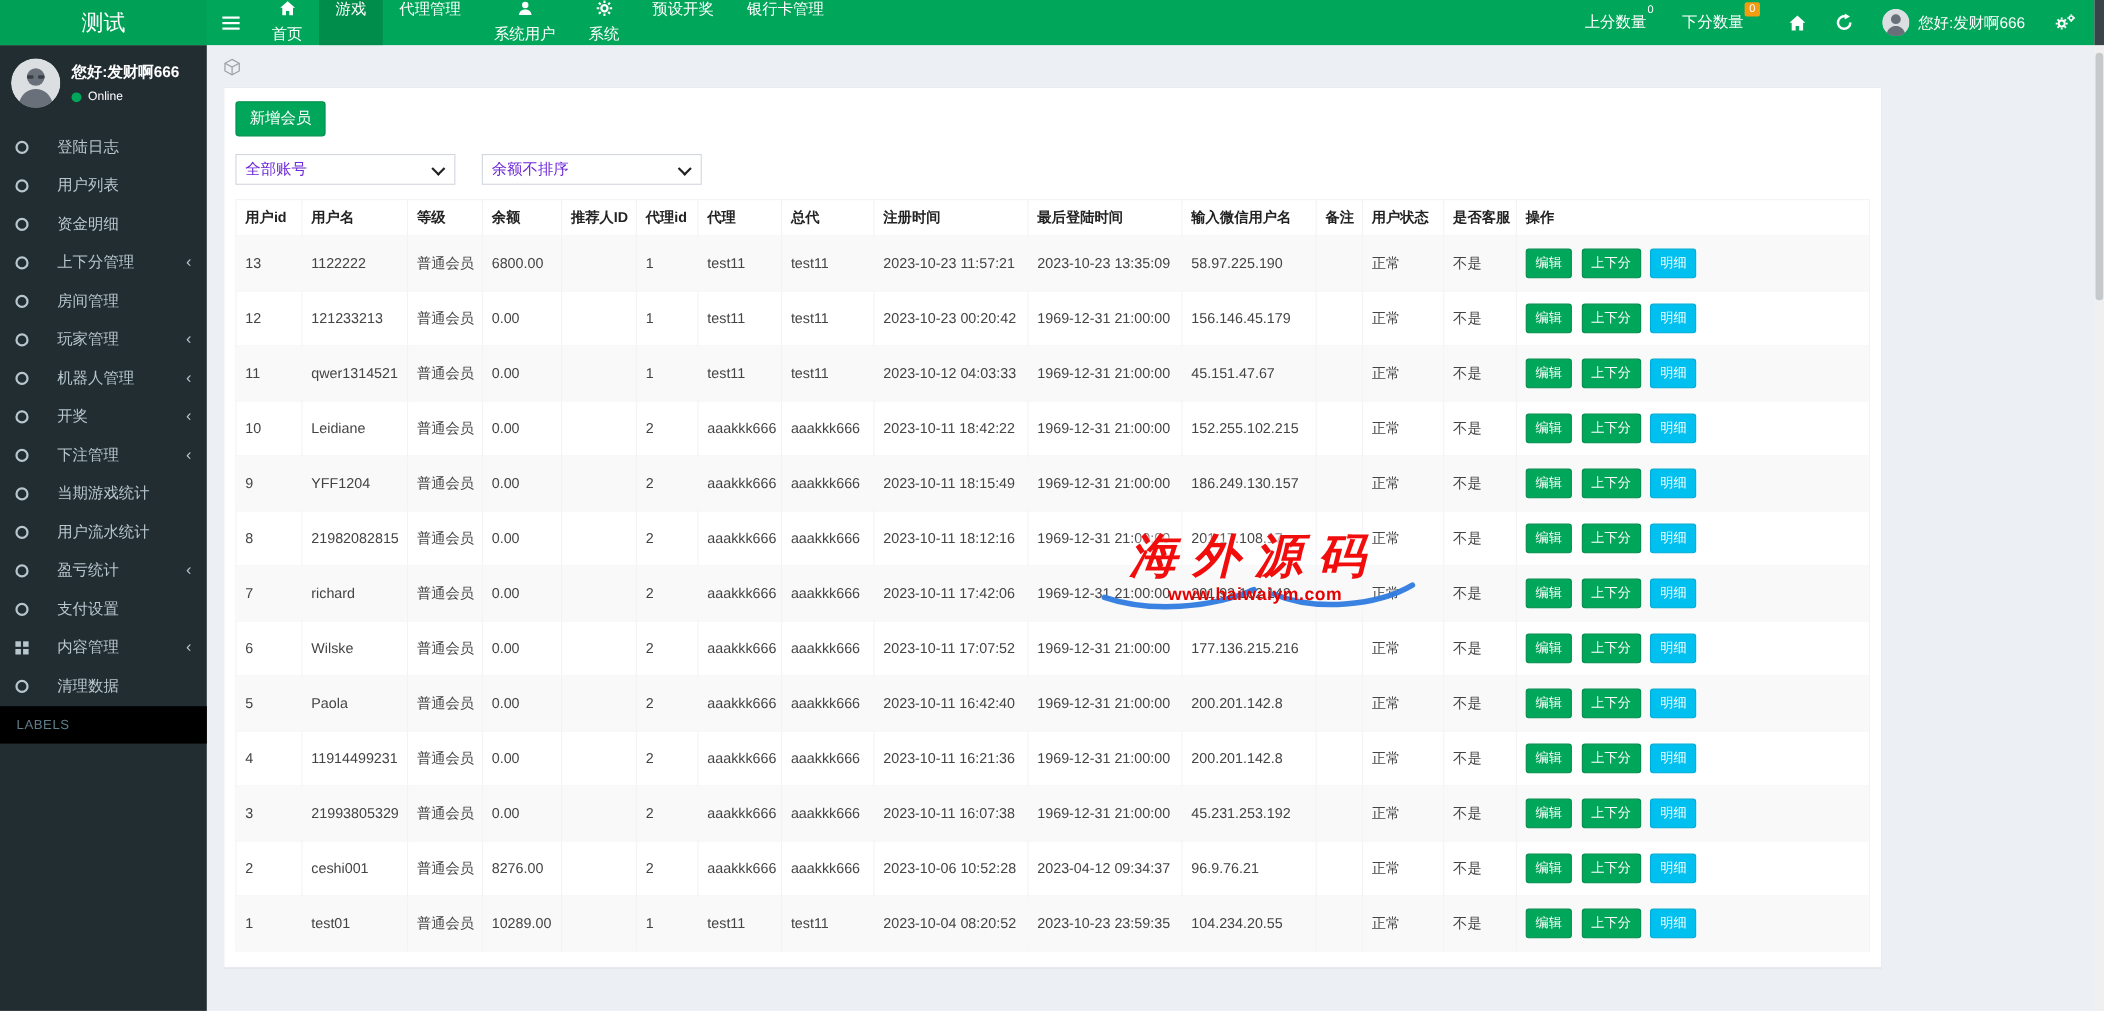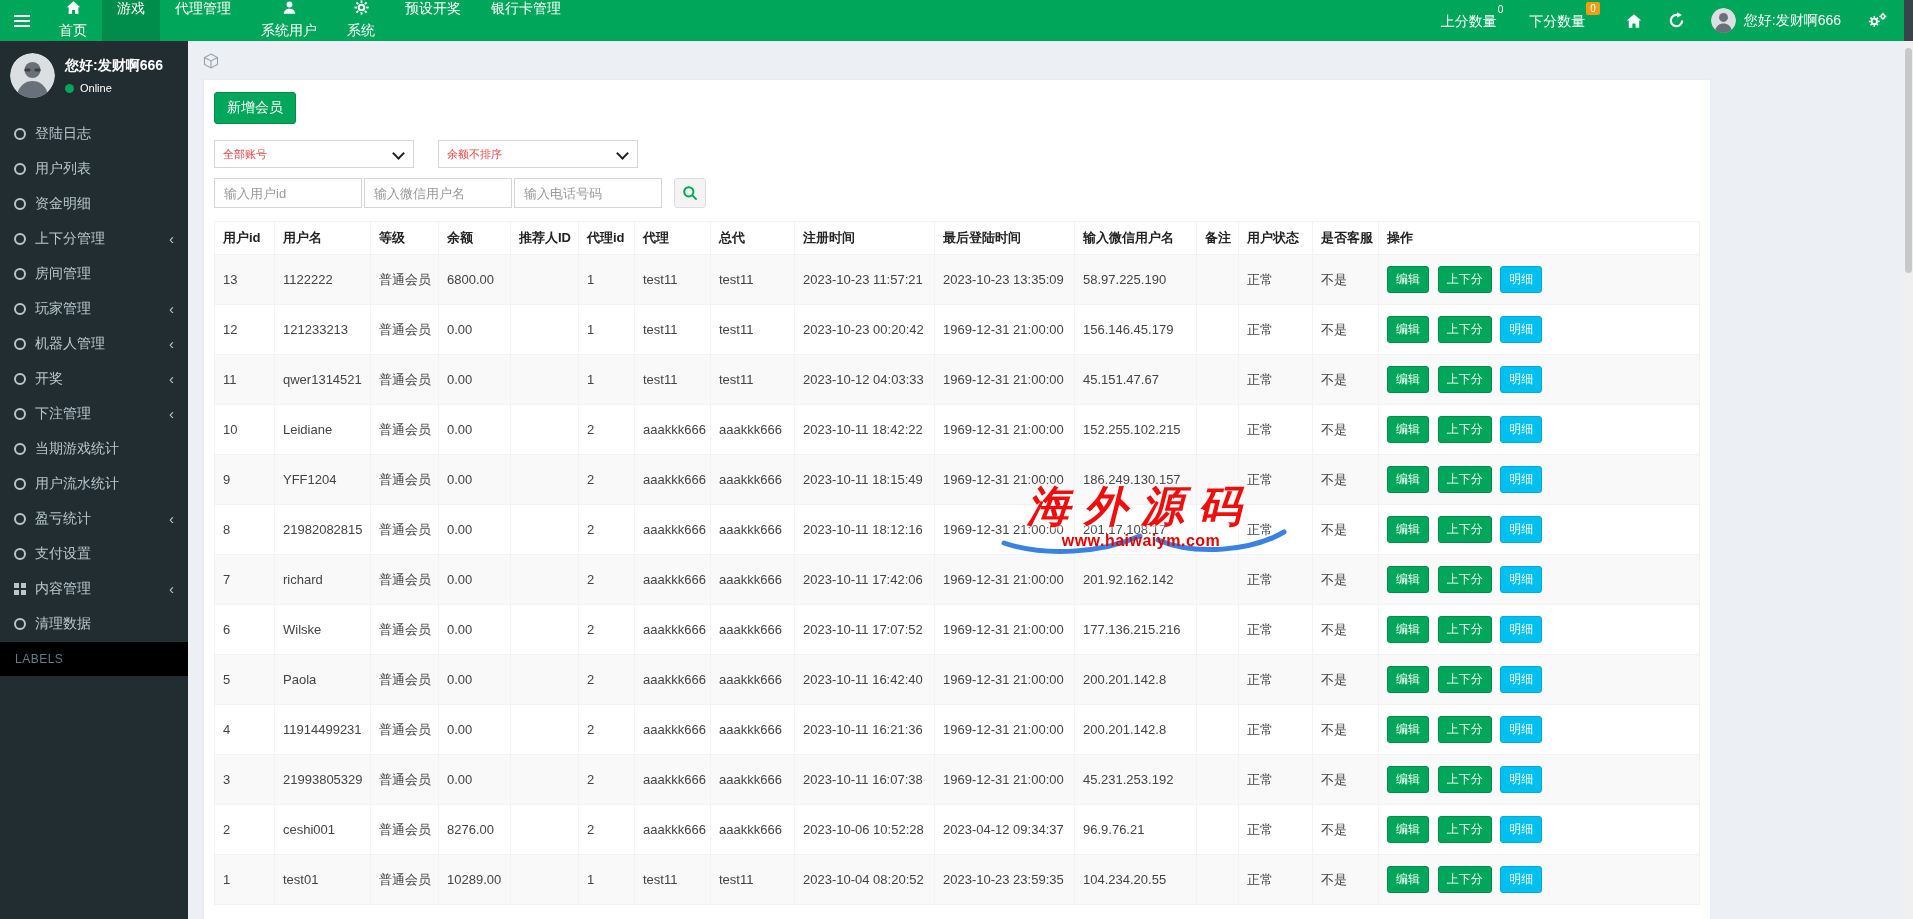--- a/index.html
+++ b/index.html
@@ -27,36 +27,36 @@
   .nav-user .avatar-sm { width: 25px; height: 25px; border-radius: 50%; overflow: hidden; flex: none; }
 
   
   .sidebar { position: absolute; top: 41px; left: 0; width: 188px; height: 878px; background: #222d32; z-index: 20; }
   .user-panel { display: flex; gap: 10px; padding: 12px 10px; align-items: flex-start; }
   .avatar-lg { width: 45px; height: 45px; border-radius: 50%; overflow: hidden; flex: none; }
   .user-name { color: #fff; font-size: 14px; font-weight: bold; margin-top: 4px; }
   .user-status { color: #fff; font-size: 11px; margin-top: 7px; display: flex; align-items: center; gap: 6px; }
   .dot { width: 9px; height: 9px; border-radius: 50%; background: #00a65a; display: inline-block; }
   .side-menu { list-style: none; margin-top: 6px; }
-  .menu-item { height: 35px; display: flex; align-items: center; gap: 9px; padding: 0 14px; color: #b8c7ce; font-size: 14px; cursor: pointer; }
+  .menu-item { height: 35px; display: flex; align-items: center; gap: 26px; padding: 0 14px; color: #b8c7ce; font-size: 14px; cursor: pointer; }
   .ico-circle { width: 12px; height: 12px; border: 2px solid currentColor; border-radius: 50%; flex: none; }
   .ico-grid { width: 12px; height: 12px; position: relative; flex: none; }
   .ico-grid::before { content: ""; position: absolute; left: 0; top: 0; width: 5px; height: 5px; background: currentColor;
     box-shadow: 7px 0 0 currentColor, 0 7px 0 currentColor, 7px 7px 0 currentColor; }
   .mi-arrow { margin-left: auto; font-size: 15px; color: #b8c7ce; }
   .labels-header { background: #000000; color: #607d8b; font-size: 12px; padding: 10px 15px; margin-top: 1px; letter-spacing: .5px; }
 
   
   .main { position: absolute; left: 188px; top: 41px; width: 1539px; height: 878px; padding: 11px 16px 0 15px; }
   .cube-row { height: 18px; display: flex; align-items: center; }
   .content-box { background: #fff; border: 1px solid #e8ecf1; box-shadow: 0 1px 1px rgba(0,0,0,.04); margin-top: 9px; padding: 12px 10px 14px 10px; }
   .btn-add { display: inline-block; background: #00a65a; border: 1px solid #008d4c; color: #fff; font-size: 14px; padding: 6px 12px; border-radius: 3px; cursor: pointer; font-family: inherit; }
   .selects-row { margin-top: 16px; display: flex; gap: 24px; }
   .select-wrap { position: relative; width: 200px; }
-  .select-wrap select { width: 100%; height: 28px; border: 1px solid #d2d6de; background: #fff; font-size: 11px; color: #ef4444; padding: 0 24px 0 8px; appearance: none; -webkit-appearance: none; border-radius: 0; font-family: Liberation Serif, serif; }
+  .select-wrap select { width: 100%; height: 28px; border: 1px solid #d2d6de; background: #fff; font-size: 14px; color: #6d28d9; padding: 0 24px 0 8px; appearance: none; -webkit-appearance: none; border-radius: 0; font-family: Liberation Serif, serif; }
   .select-wrap::after { content: ""; position: absolute; right: 11px; top: 9px; width: 7px; height: 7px; border-right: 2px solid #222; border-bottom: 2px solid #222; transform: rotate(45deg); pointer-events: none; }
   .inputs-row { margin-top: 10px; display: flex; gap: 2px; align-items: center; }
   .inputs-row input { width: 148px; height: 30px; border: 1px solid #d2d6de; padding: 0 9px; font-size: 13px; color: #444; font-family: inherit; }
   .inputs-row input::placeholder { color: #999; }
   .btn-search { width: 32px; height: 30px; margin-left: 10px; background: #f4f4f4; border: 1px solid #ddd; border-radius: 3px; display: flex; align-items: center; justify-content: center; cursor: pointer; }
 
   
   table { width: 100%; border-collapse: collapse; table-layout: fixed; margin-top: 13px; }
   th, td { border: 1px solid #f1f3f5; font-size: 13px; text-align: left; padding: 8px 8px; overflow: hidden; white-space: nowrap; }
   thead th { font-weight: bold; color: #222; padding: 7px 8px; }
@@ -76,20 +76,21 @@
   .sb-track { position: absolute; right: 0; top: 0; width: 9px; height: 919px; background: #f0f0f0; z-index: 50; }
   .sb-track .sb-top { position: absolute; top: 0; left: 0; width: 9px; height: 41px; background: #39434a; }
   .sb-thumb { position: absolute; top: 48px; left: 1px; width: 7px; height: 225px; background: #c6c9cc; border-radius: 4px; }
 
   svg { display: block; }
 </style>
 </head>
 <body>
 
 <div class="navbar">
+  <div class="brand">测试</div>
   <div class="nav-left">
     <div class="hamburger nav-item">
       <svg width="16" height="14" viewBox="0 0 16 14" fill="#fff">
           <rect y="1" width="16" height="2"></rect>
           <rect y="6" width="16" height="2"></rect>
           <rect y="11" width="16" height="2"></rect>
         </svg>
     </div>
     <div class="nav-item">
       <svg width="15" height="15" viewBox="0 0 16 16">
@@ -336,31 +337,20 @@
           <option>全部账号</option>
         </select>
       </div>
       <div class="select-wrap">
         <select>
           <option>余额不排序</option>
         </select>
       </div>
     </div>
 
-    <div class="inputs-row">
-      <input type="text" placeholder="输入用户id" style="">
-      <input type="text" placeholder="输入微信用户名" style="">
-      <input type="text" placeholder="输入电话号码" style="">
-      <div class="btn-search">
-        <svg width="16" height="16" viewBox="0 0 16 16">
-            <circle cx="6.8" cy="6.8" r="4.6" fill="none" stroke="#00a65a" stroke-width="2"></circle>
-            <line x1="10.4" y1="10.4" x2="14.6" y2="14.6" stroke="#00a65a" stroke-width="2"></line>
-          </svg>
-      </div>
-    </div>
 
     <table>
       <colgroup>
         <col style="width:60px">
           <col style="width:96px">
           <col style="width:68px">
           <col style="width:72px">
         <col style="width:68px">
           <col style="width:56px">
           <col style="width:76px">

